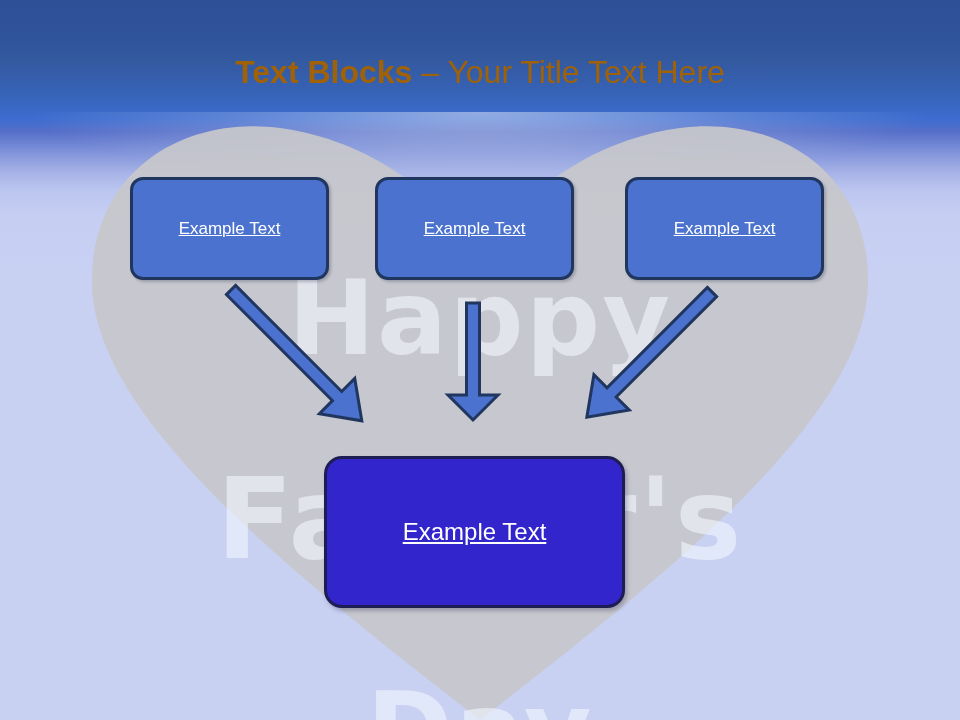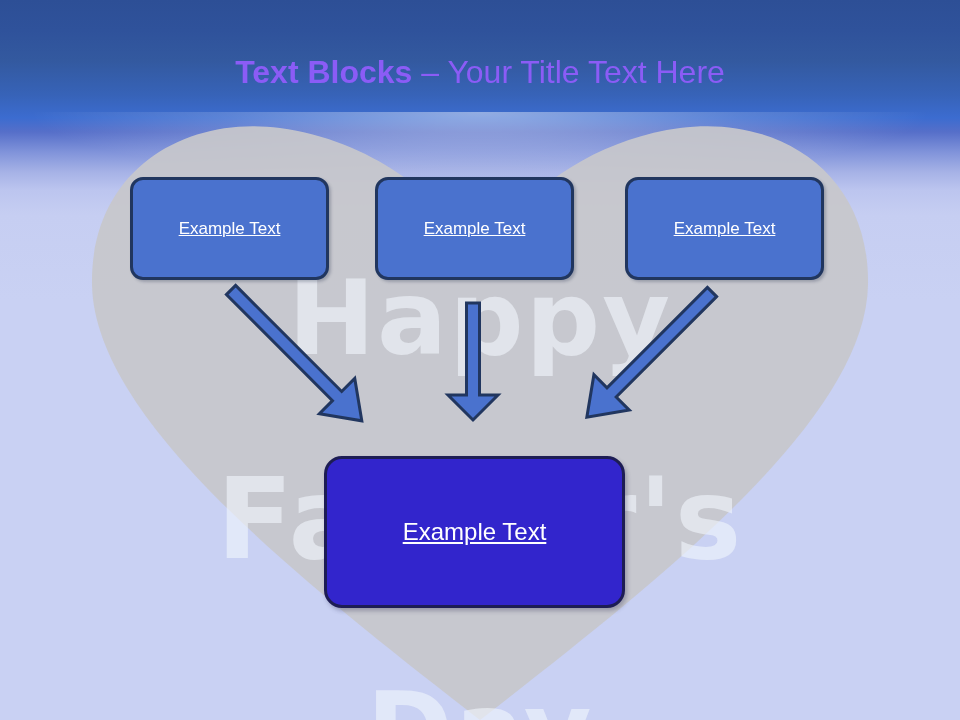--- a/index.html
+++ b/index.html
@@ -86,21 +86,21 @@
   .wm-father { top: 345px;  font-size: 112px; }
   .wm-day    { top: 560px;  font-size: 104px; }
 
   
   .title {
     position: absolute;
     left: 0;
     top: 50px;
     width: 960px;
     text-align: center;
-    color: #8b5cf6;
+    color: #a16207;
     font-size: 32px;
     line-height: 44px;
     white-space: nowrap;
   }
   .title .t-strong { font-weight: bold; }
   .title .t-rest   { font-weight: normal; }
 
   
   .node {
     position: absolute;

